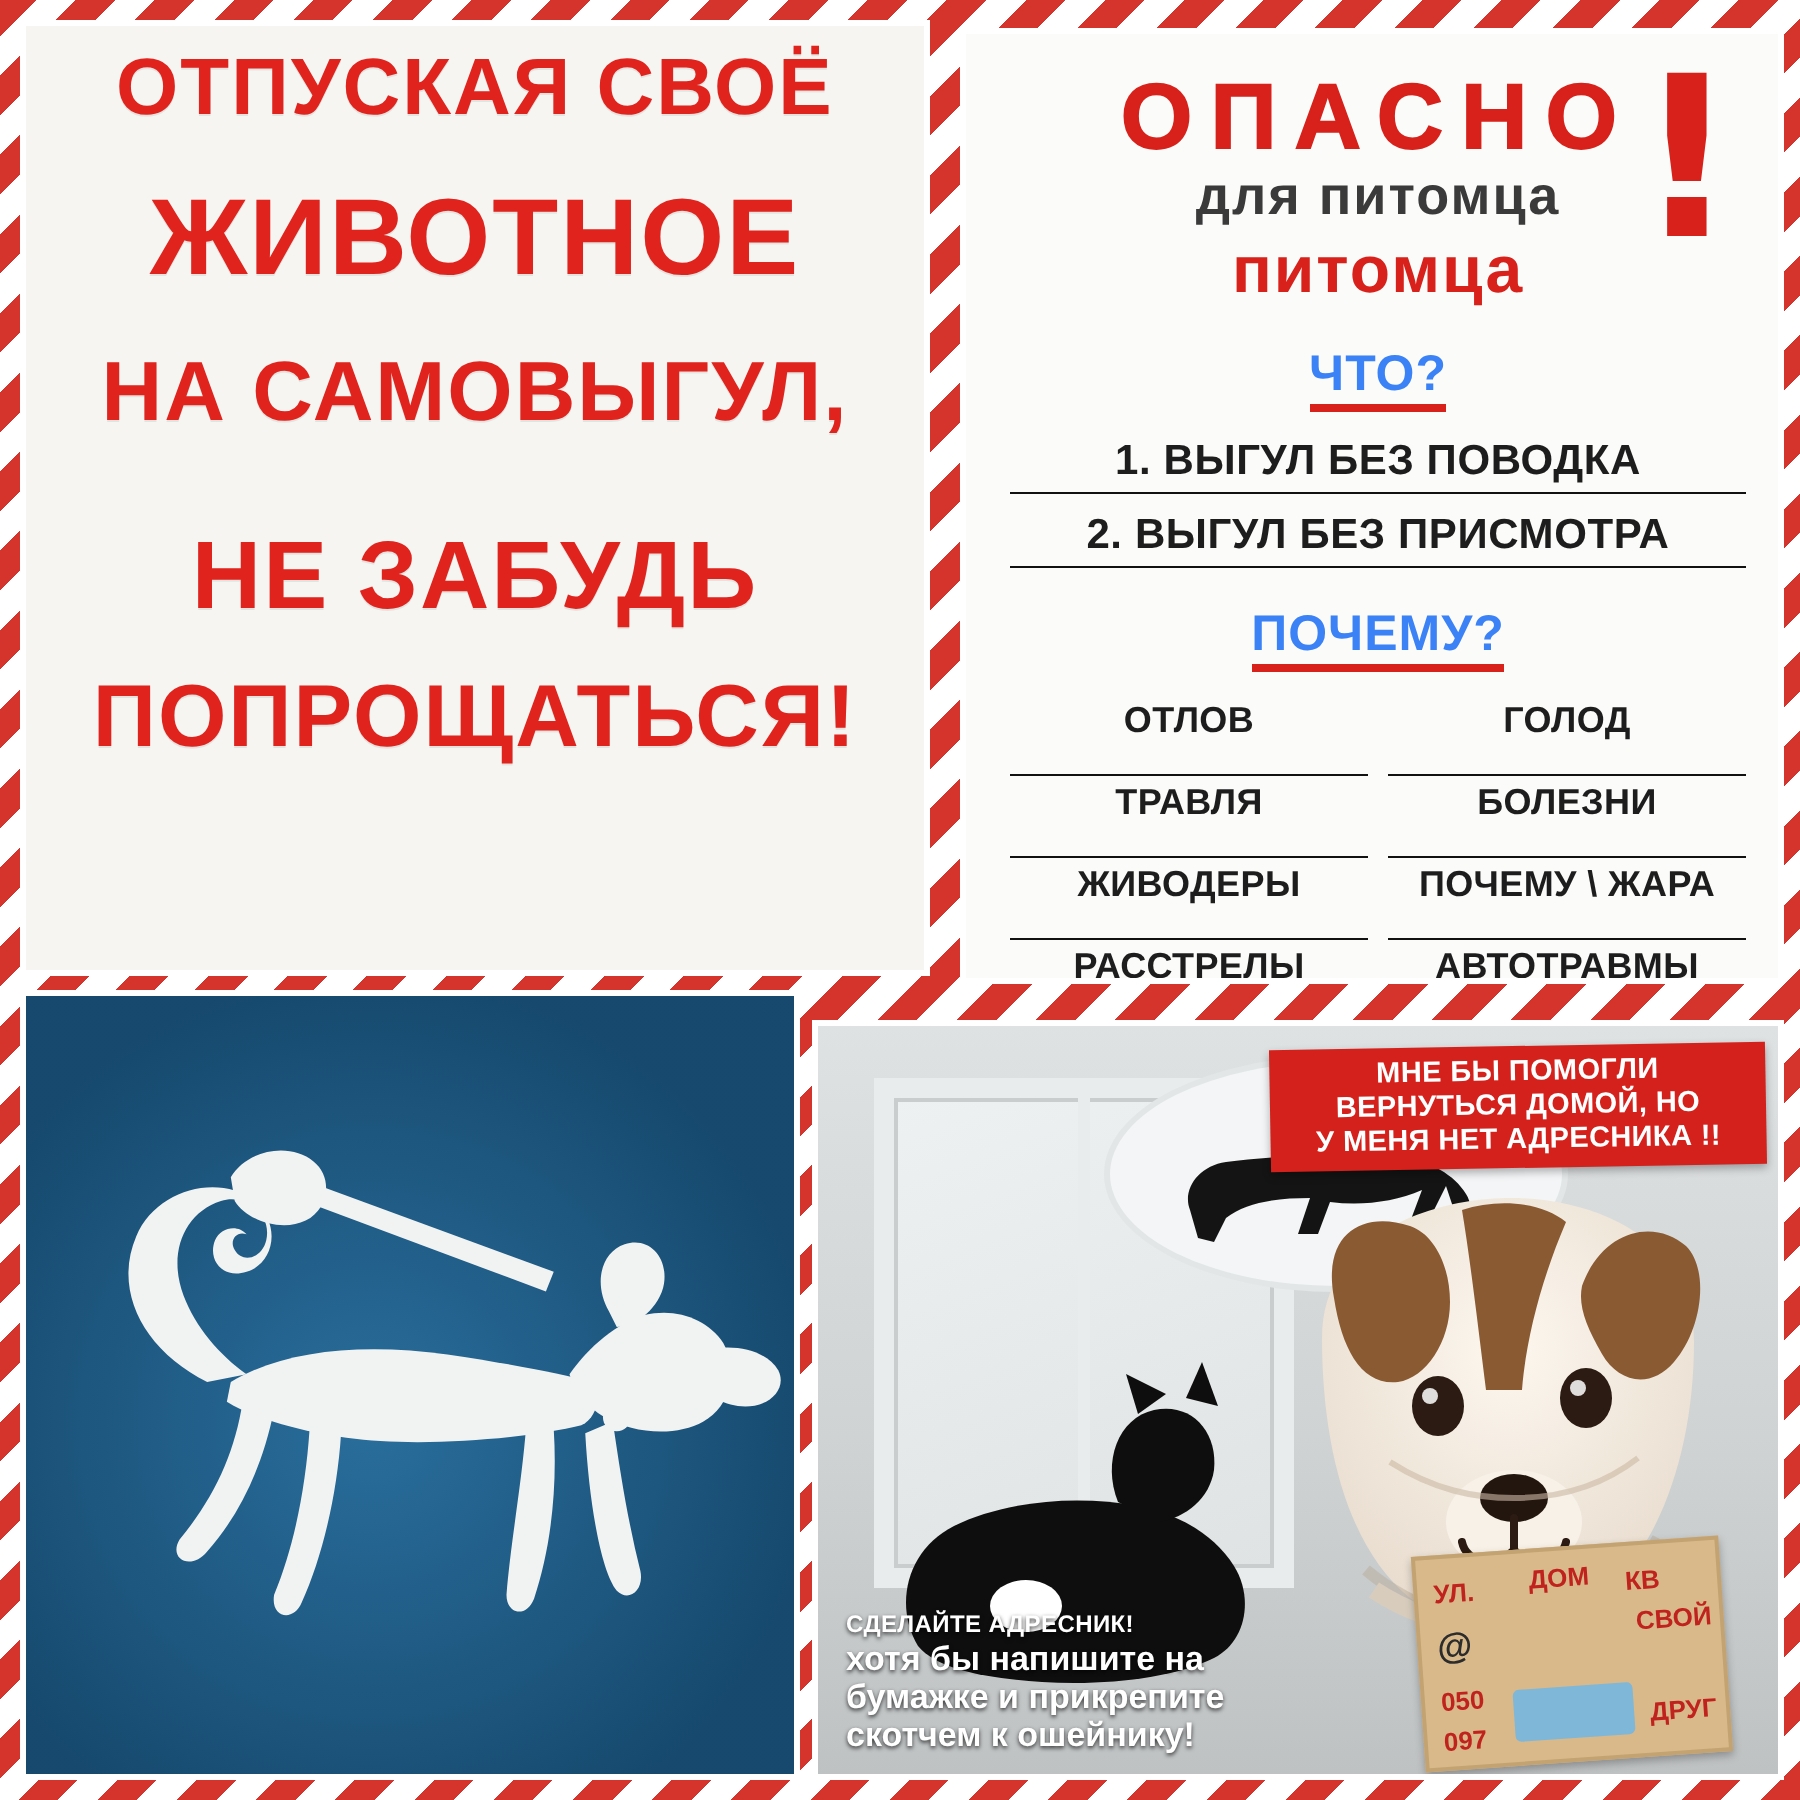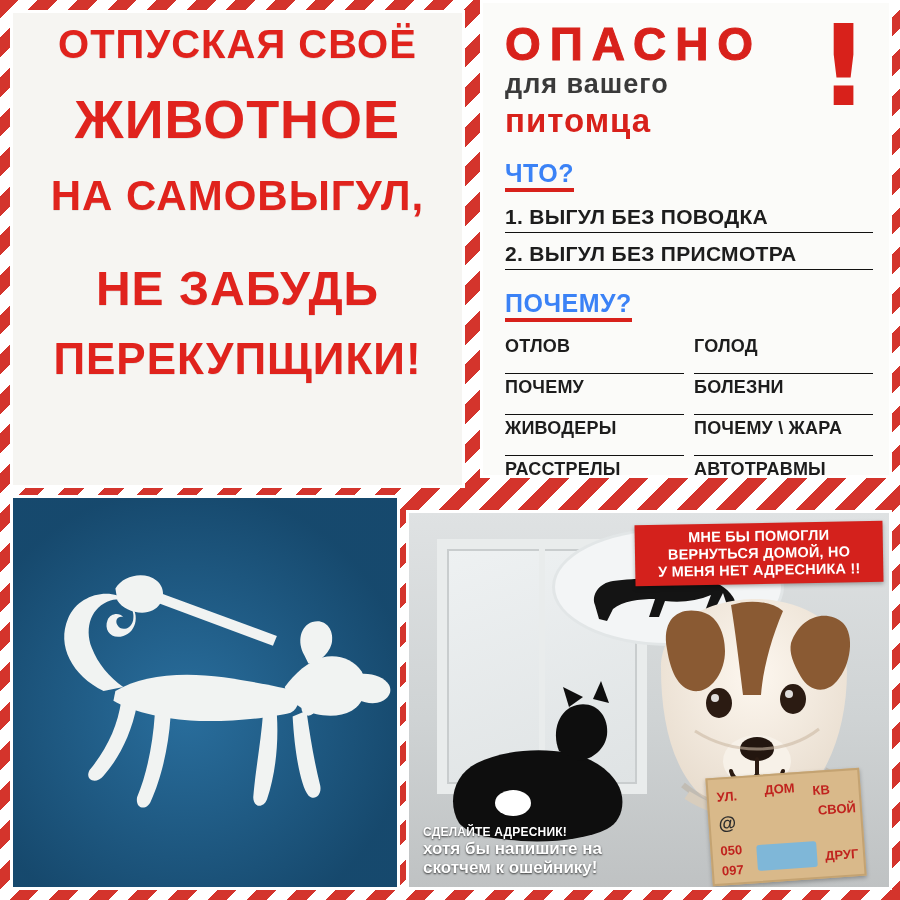--- a/index.html
+++ b/index.html
@@ -38,24 +38,25 @@
     text-shadow:0 1px 0 rgba(0,0,0,.07);
   }
   .tl-1{font-size:40px;margin-bottom:26px;}
   .tl-2{font-size:54px;margin-bottom:26px;}
   .tl-3{font-size:42px;margin-bottom:46px;}
   .tl-4{font-size:48px;margin-bottom:22px;}
   .tl-5{font-size:44px;}
 
   
   .p-tr{
-    left:480px;top:0;width:412px;height:478px;
+    left:480px;top:14px;width:412px;height:478px;
     background:#fbfbf9;
     border:3px solid #ffffff;
     padding:18px 16px 10px 22px;
+    text-align:center;
   }
   .tr-head{position:relative;height:128px;}
   .tr-opasno{
     font-size:46px;font-weight:bold;color:#d8211b;
     letter-spacing:9px;line-height:1;
     -webkit-text-stroke:1px #d8211b;
   }
   .tr-dlya{
     font-size:27px;font-weight:bold;color:#3a3a3a;
     letter-spacing:1px;margin-top:2px;
@@ -181,40 +182,40 @@
 </head>
 <body>
 
 <div class="collage">
 
   <div class="panel p-tl">
     <div class="tl-line tl-1">ОТПУСКАЯ СВОЁ</div>
     <div class="tl-line tl-2">ЖИВОТНОЕ</div>
     <div class="tl-line tl-3">НА САМОВЫГУЛ,</div>
     <div class="tl-line tl-4">НЕ ЗАБУДЬ</div>
-    <div class="tl-line tl-5">ПЕРЕКУПЩИКИ!</div>
+    <div class="tl-line tl-5">ПОПРОЩАТЬСЯ!</div>
   </div>
 
   <div class="panel p-tr">
     <div class="tr-head">
       <div class="tr-opasno">ОПАСНО</div>
-      <div class="tr-dlya">для вашего</div>
+      <div class="tr-dlya">для питомца</div>
       <div class="tr-pit">питомца</div>
       <div class="excl">!</div>
     </div>
 
     <div class="tr-q">ЧТО?</div>
     <span class="tr-item">1. ВЫГУЛ БЕЗ ПОВОДКА</span>
     <span class="tr-item">2. ВЫГУЛ БЕЗ ПРИСМОТРА</span>
 
     <div class="tr-q">ПОЧЕМУ?</div>
     <div class="tr-cols">
       <div class="tr-cell">ОТЛОВ</div>
       <div class="tr-cell">ГОЛОД</div>
-      <div class="tr-cell">ПОЧЕМУ</div>
+      <div class="tr-cell">ТРАВЛЯ</div>
       <div class="tr-cell">БОЛЕЗНИ</div>
       <div class="tr-cell">ЖИВОДЕРЫ</div>
       <div class="tr-cell">ПОЧЕМУ \ ЖАРА</div>
       <div class="tr-cell">РАССТРЕЛЫ</div>
       <div class="tr-cell">АВТОТРАВМЫ</div>
       <div class="tr-cell">СОБАЧЬИ ДРАКИ</div>
     </div>
   </div>
 
   <div class="panel p-bl">
@@ -304,19 +305,20 @@
         <div class="tline tl-e">СВОЙ</div>
         <div class="tline tl-f">050</div>
         <div class="tline tl-g">097</div>
         <div class="tline tl-h">ДРУГ</div>
         <div class="dots"></div>
       </div>
 
       <div class="tape-text">
         <div class="t1">СДЕЛАЙТЕ АДРЕСНИК!</div>
         <div class="t2">хотя бы  напишите на</div>
+        <div class="t2">бумажке и прикрепите</div>
         <div class="t2">скотчем к ошейнику!</div>
       </div>
 
     </div>
   </div>
 
 </div>
 
 </body></html>

